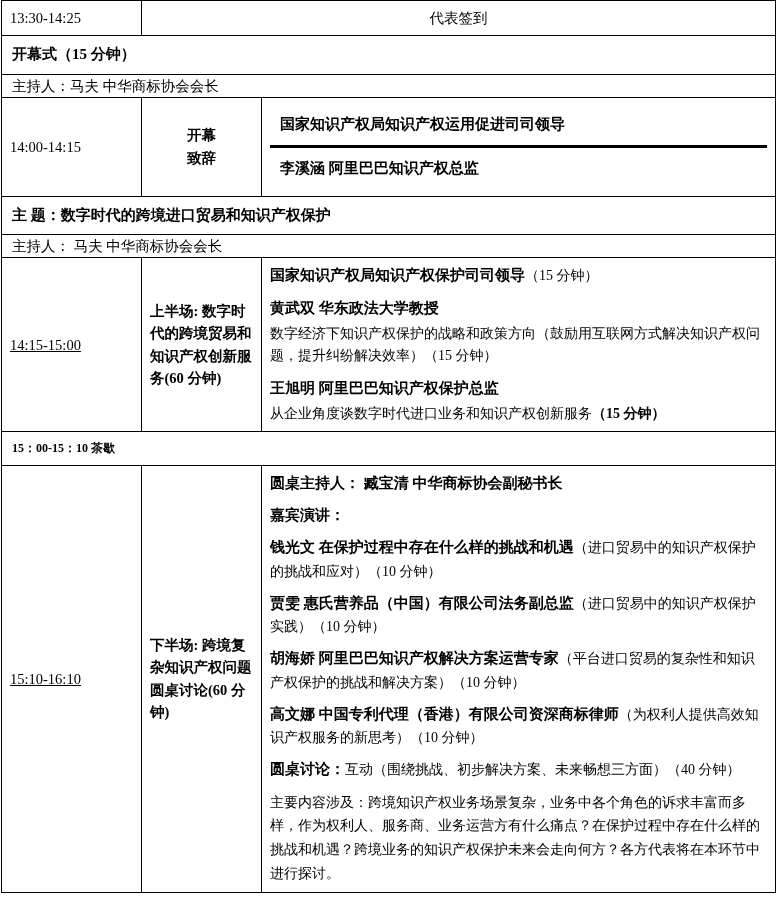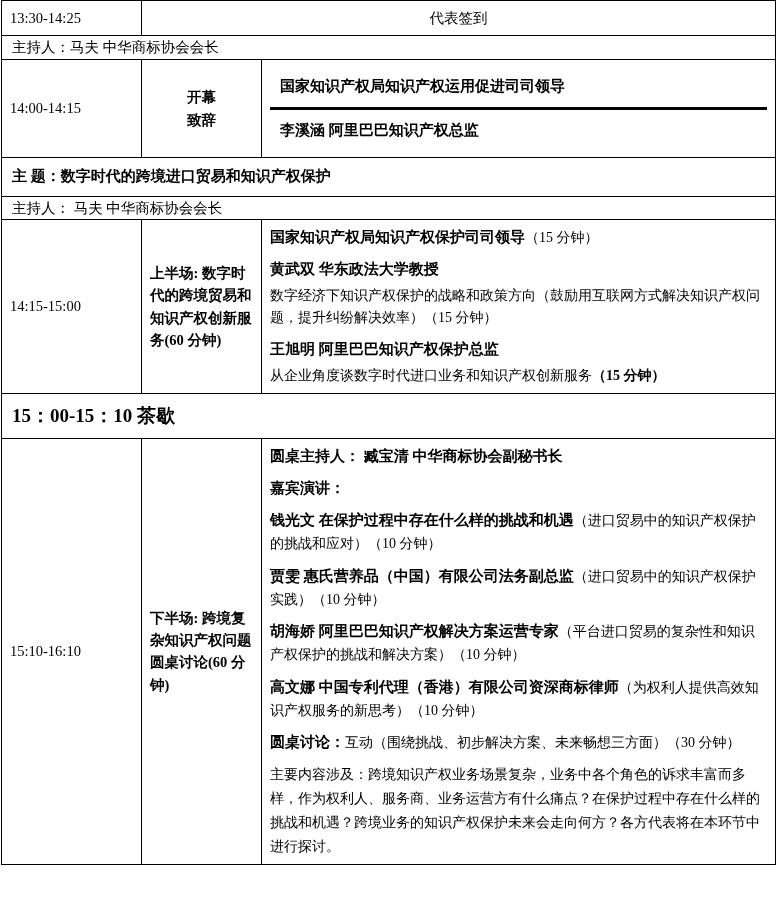--- a/index.html
+++ b/index.html
@@ -71,24 +71,24 @@
   .inline-note {
     font-weight: normal;
     font-size: 14px;
   }
   .block {
     margin-bottom: 9px;
   }
   .block:last-child { margin-bottom: 0; }
   .tea-row td {
     font-weight: bold;
-    font-size: 19px;
+    font-size: 12px;
     padding: 7px 10px;
   }
-  .center-vert { vertical-align: middle; }
+  .center-vert { vertical-align: middle; text-decoration: underline; }
   .mid-break { display: block; }
   .lead-label { font-weight: bold; }
   .para {
     font-weight: normal;
     font-size: 14px;
     line-height: 1.7;
     margin: 0;
   }
   .bold-tail { font-weight: bold; }
   .opening-mid {
@@ -106,20 +106,23 @@
     <col class="col-mid">
     <col>
   </colgroup>
   <tbody>
 
     <tr>
       <td class="c-time">13:30-14:25</td>
       <td class="center" colspan="2">代表签到</td>
     </tr>
 
+    <tr class="section-row">
+      <td colspan="3">开幕式（15 分钟）</td>
+    </tr>
 
     <tr class="plain-row">
       <td colspan="3">主持人：马夫 中华商标协会会长</td>
     </tr>
 
     <tr>
       <td class="c-time">14:00-14:15</td>
       <td class="opening-mid">
         <span class="mid-break">开幕</span>
         <span class="mid-break">致辞</span>
@@ -179,21 +182,21 @@
           <p class="emph-line"><span>贾雯 惠氏营养品（中国）有限公司法务副总监</span><span class="inline-note">（进口贸易中的知识产权保护实践）（10 分钟）</span></p>
         </div>
         <div class="block">
           <p class="emph-line"><span>胡海娇 阿里巴巴知识产权解决方案运营专家</span><span class="inline-note">（平台进口贸易的复杂性和知识产权保护的挑战和解决方案）（10 分钟）</span></p>
         </div>
         <div class="block">
           <p class="emph-line"><span>高文娜 中国专利代理（香港）有限公司资深商标律师</span><span class="inline-note">（为权利人提供高效知识产权服务的新思考）（10 分钟）</span></p>
         </div>
 
         <div class="block">
-          <p class="emph-line"><span class="lead-label">圆桌讨论：</span><span class="inline-note">互动（围绕挑战、初步解决方案、未来畅想三方面）（30 分钟）</span></p>
+          <p class="emph-line"><span class="lead-label">圆桌讨论：</span><span class="inline-note">互动（围绕挑战、初步解决方案、未来畅想三方面）（40 分钟）</span></p>
         </div>
         <div class="block">
           <p class="para">主要内容涉及：跨境知识产权业务场景复杂，业务中各个角色的诉求丰富而多样，作为权利人、服务商、业务运营方有什么痛点？在保护过程中存在什么样的挑战和机遇？跨境业务的知识产权保护未来会走向何方？各方代表将在本环节中进行探讨。</p>
         </div>
       </td>
     </tr>
 
   </tbody>
 </table>
 

